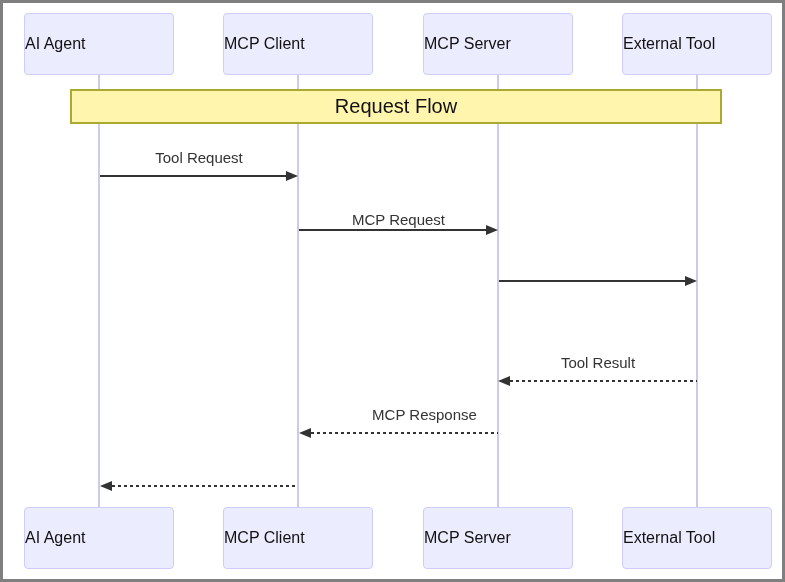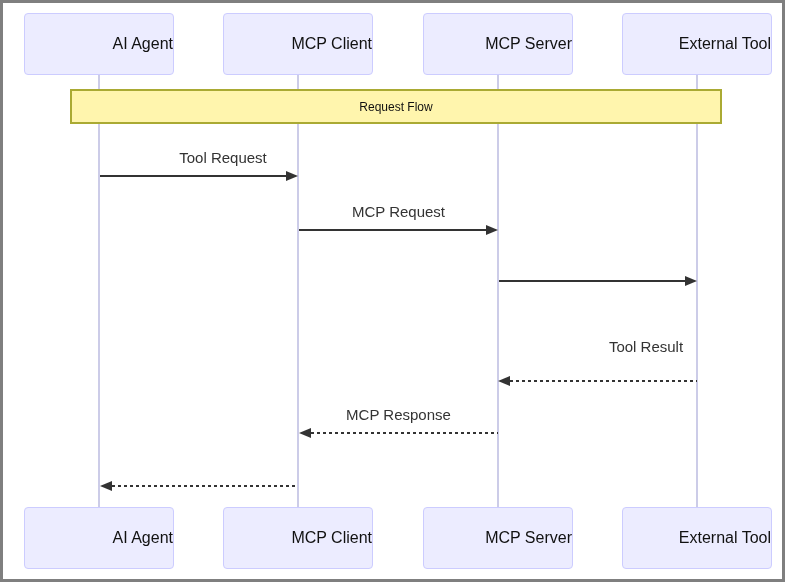--- a/index.html
+++ b/index.html
@@ -16,21 +16,21 @@
   .actor {
     position: absolute;
     width: 150px;
     height: 62px;
     box-sizing: border-box;
     background: var(--actor-fill, #ECECFF);
     border: 1.5px solid var(--actor-border, #CCCCFF);
     border-radius: 4px;
     display: flex;
     align-items: center;
-    justify-content: flex-end;
+    justify-content: flex-start;
     font-size: 16px;
     color: #111111;
   }
   .lifeline {
     position: absolute;
     top: 72px;
     height: 432px;
     width: 2px;
     background: var(--lifeline, #CCCCE8);
   }
@@ -38,21 +38,21 @@
     position: absolute;
     left: 67px;
     width: 652px;
     height: 35px;
     box-sizing: border-box;
     background: var(--section-fill, #FFF5AD);
     border: 2px solid var(--section-border, #AAAA33);
     display: flex;
     align-items: center;
     justify-content: center;
-    font-size: 12px;
+    font-size: 20px;
     color: #111111;
     z-index: 2;
   }
   .msg-label {
     position: absolute;
     height: 20px;
     line-height: 20px;
     text-align: center;
     font-size: 15px;
     color: var(--arrow, #333333);
@@ -111,35 +111,35 @@
       <span>MCP Server</span>
     </div>
   <div class="actor" style="left:619px; top:504px;">
       <span>External Tool</span>
     </div>
 
   <div class="section" style="top:86px;">
       <span>Request Flow</span>
     </div>
 
-  <div class="msg-label" style="left:97px; top:145px; width:198px;margin-left:24px;">Tool Request</div>
+  <div class="msg-label" style="left:97px; top:145px; width:198px;">Tool Request</div>
   <div class="msg-line" style="left:97px; top:172px; width:186px;"></div>
   <div class="arrow-head right" style="left:283px; top:168px;"></div>
 
-  <div class="msg-label" style="left:296px; top:199px; width:199px;">MCP Request</div>
+  <div class="msg-label" style="left:296px; top:207px; width:199px;">MCP Request</div>
   <div class="msg-line" style="left:296px; top:226px; width:187px;"></div>
   <div class="arrow-head right" style="left:483px; top:222px;"></div>
 
   <div class="msg-line" style="left:496px; top:277px; width:186px;"></div>
   <div class="arrow-head right" style="left:682px; top:273px;"></div>
 
-  <div class="msg-label" style="left:496px; top:334px; width:198px;padding-left:48px;">Tool Result</div>
+  <div class="msg-label" style="left:496px; top:350px; width:198px;">Tool Result</div>
   <div class="msg-line dashed" style="left:507px; top:377px; width:187px;"></div>
   <div class="arrow-head left" style="left:495px; top:373px;"></div>
 
-  <div class="msg-label" style="left:296px; top:402px; width:199px;">MCP Response</div>
+  <div class="msg-label" style="left:296px; top:402px; width:199px;padding-left:26px;">MCP Response</div>
   <div class="msg-line dashed" style="left:308px; top:429px; width:187px;"></div>
   <div class="arrow-head left" style="left:296px; top:425px;"></div>
 
   <div class="msg-line dashed" style="left:109px; top:482px; width:186px;"></div>
   <div class="arrow-head left" style="left:97px; top:478px;"></div>
 
 </div>
 
 </body></html>

